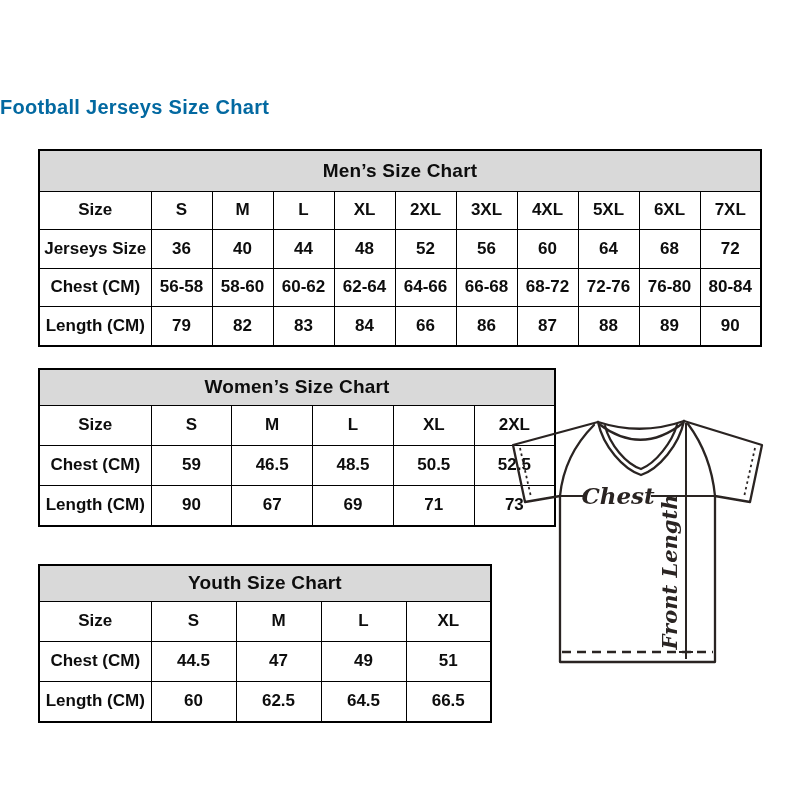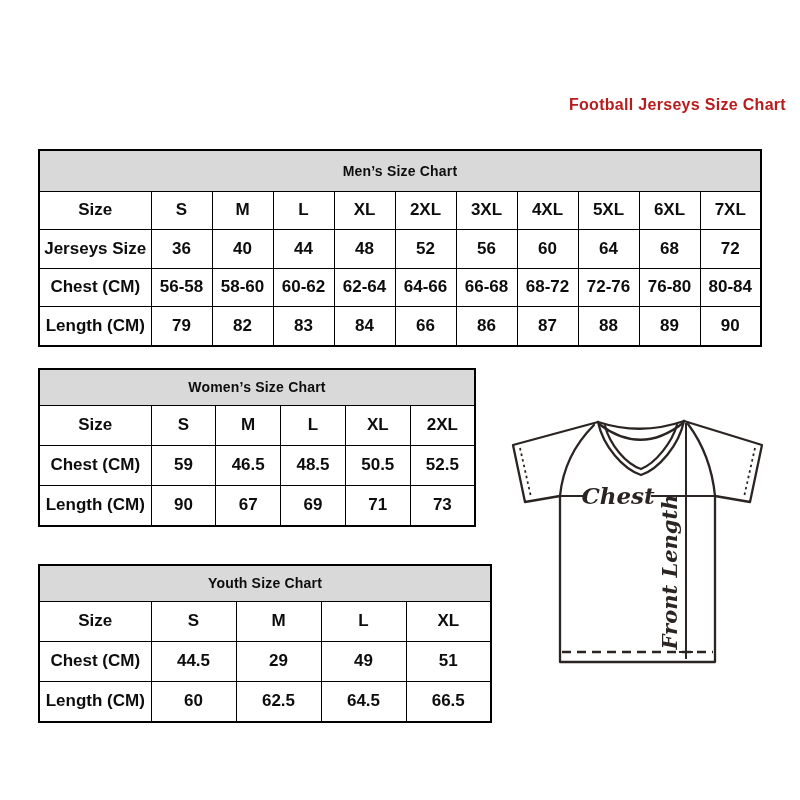--- a/index.html
+++ b/index.html
@@ -4,42 +4,42 @@
 <style>
   html,body { margin:0; padding:0; }
   body {
     width:800px; height:800px; background:#ffffff;
     font-family:"Liberation Sans", sans-serif;
     -webkit-font-smoothing:antialiased;
   }
   .page { position:relative; width:800px; height:800px; overflow:hidden; background:#ffffff; }
 
   .page-title {
-    position:absolute; top:96px; left:0; width:786px; text-align:right;
-    font-size:16px; font-weight:700; color:#b91c1c; letter-spacing:.3px;
+    position:absolute; top:96px; left:0; width:786px; text-align:left;
+    font-size:20px; font-weight:700; color:#0369a1; letter-spacing:.3px;
   }
 
   .tbl-wrap { position:absolute; }
   #men-table-wrap   { left:38px; top:149px; width:724px; height:198px; }
-  #women-table-wrap { left:38px; top:368px; width:438px; height:159px; }
+  #women-table-wrap { left:38px; top:368px; width:518px; height:159px; }
   #youth-table-wrap { left:38px; top:564px; width:454px; height:159px; }
 
   table.size-table {
     width:100%; height:100%;
     border-collapse:collapse; table-layout:fixed;
     border:2.5px solid #000;
   }
   table.size-table td {
     border:1.5px solid #000;
     text-align:center; vertical-align:middle;
     font-weight:700; font-size:17px; color:#0d0d0d;
     padding:0; overflow:hidden; white-space:nowrap;
   }
   tr.section-header td {
-    background:#d9d9d9; font-size:14px; letter-spacing:.2px;
+    background:#d9d9d9; font-size:19px; letter-spacing:.2px;
   }
   #men-table-wrap tr.section-header { height:41px; }
   #women-table-wrap tr.section-header, #youth-table-wrap tr.section-header { height:36px; }
   col.label-col { width:112px; }
 
   .jersey { position:absolute; left:505px; top:412px; }
   .jersey path { fill:none; stroke:#2a2422; }
   .jersey .main { stroke-width:2.3; stroke-linejoin:round; stroke-linecap:round; }
   .jersey .thin { stroke-width:2; stroke-linecap:butt; }
   .jersey .cuff-dash { stroke-width:1.8; stroke-dasharray:2.5 3.2; }
@@ -173,21 +173,21 @@
         <tr>
           <td>Size</td>
           <td>S</td>
           <td>M</td>
           <td>L</td>
           <td>XL</td>
         </tr>
         <tr>
           <td>Chest (CM)</td>
           <td>44.5</td>
-          <td>29</td>
+          <td>47</td>
           <td>49</td>
           <td>51</td>
         </tr>
         <tr>
           <td>Length (CM)</td>
           <td>60</td>
           <td>62.5</td>
           <td>64.5</td>
           <td>66.5</td>
         </tr>

